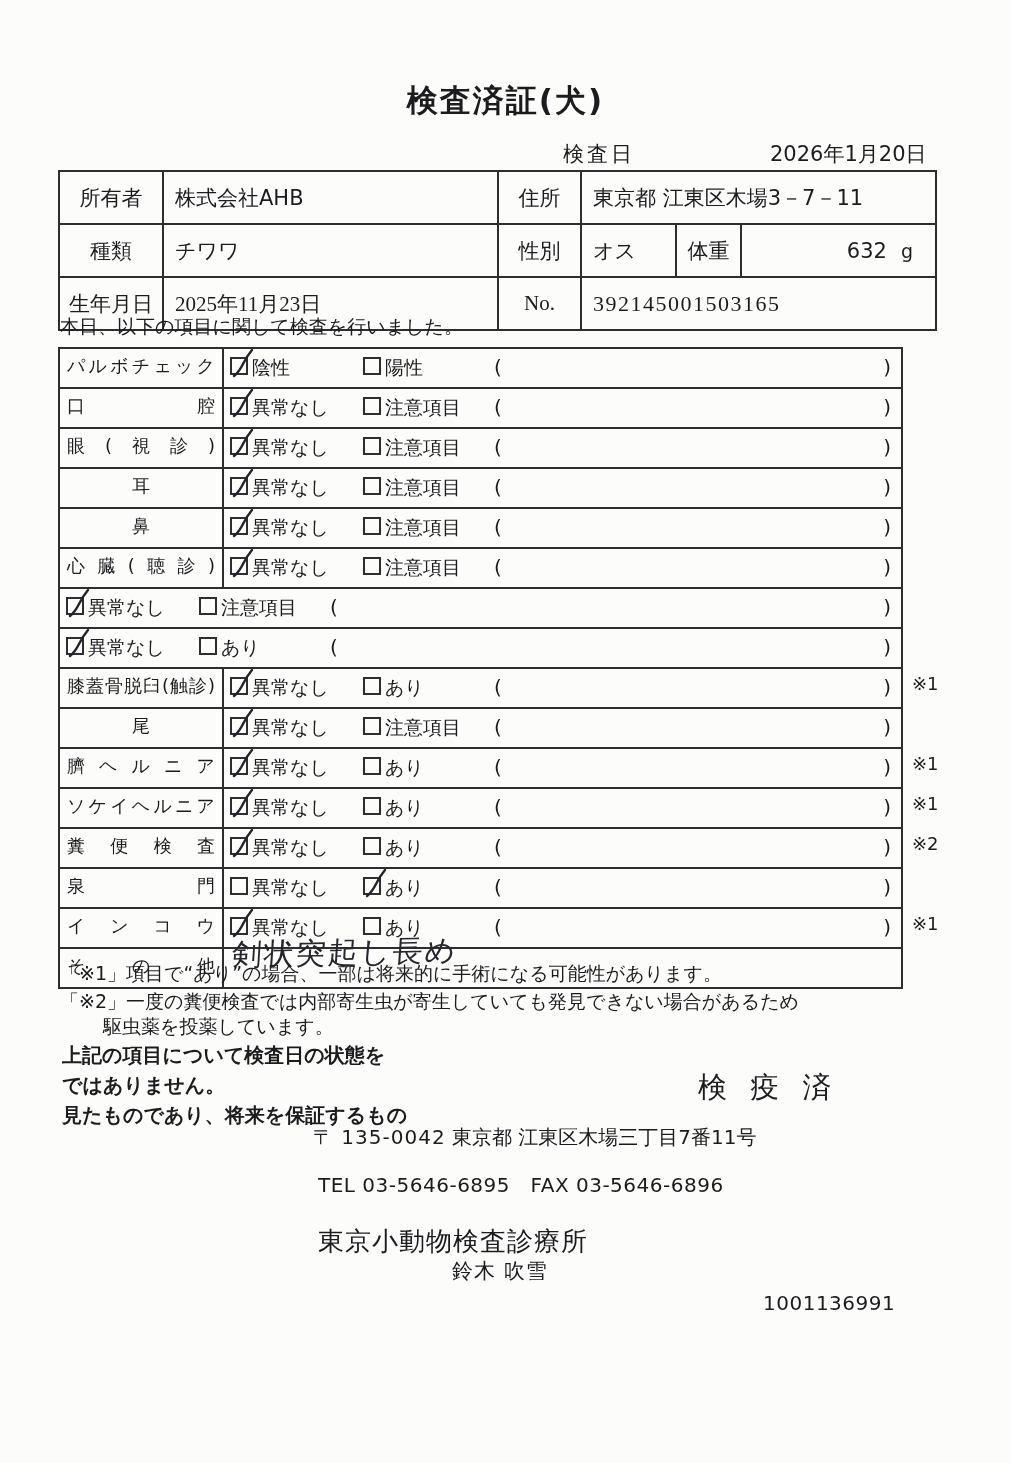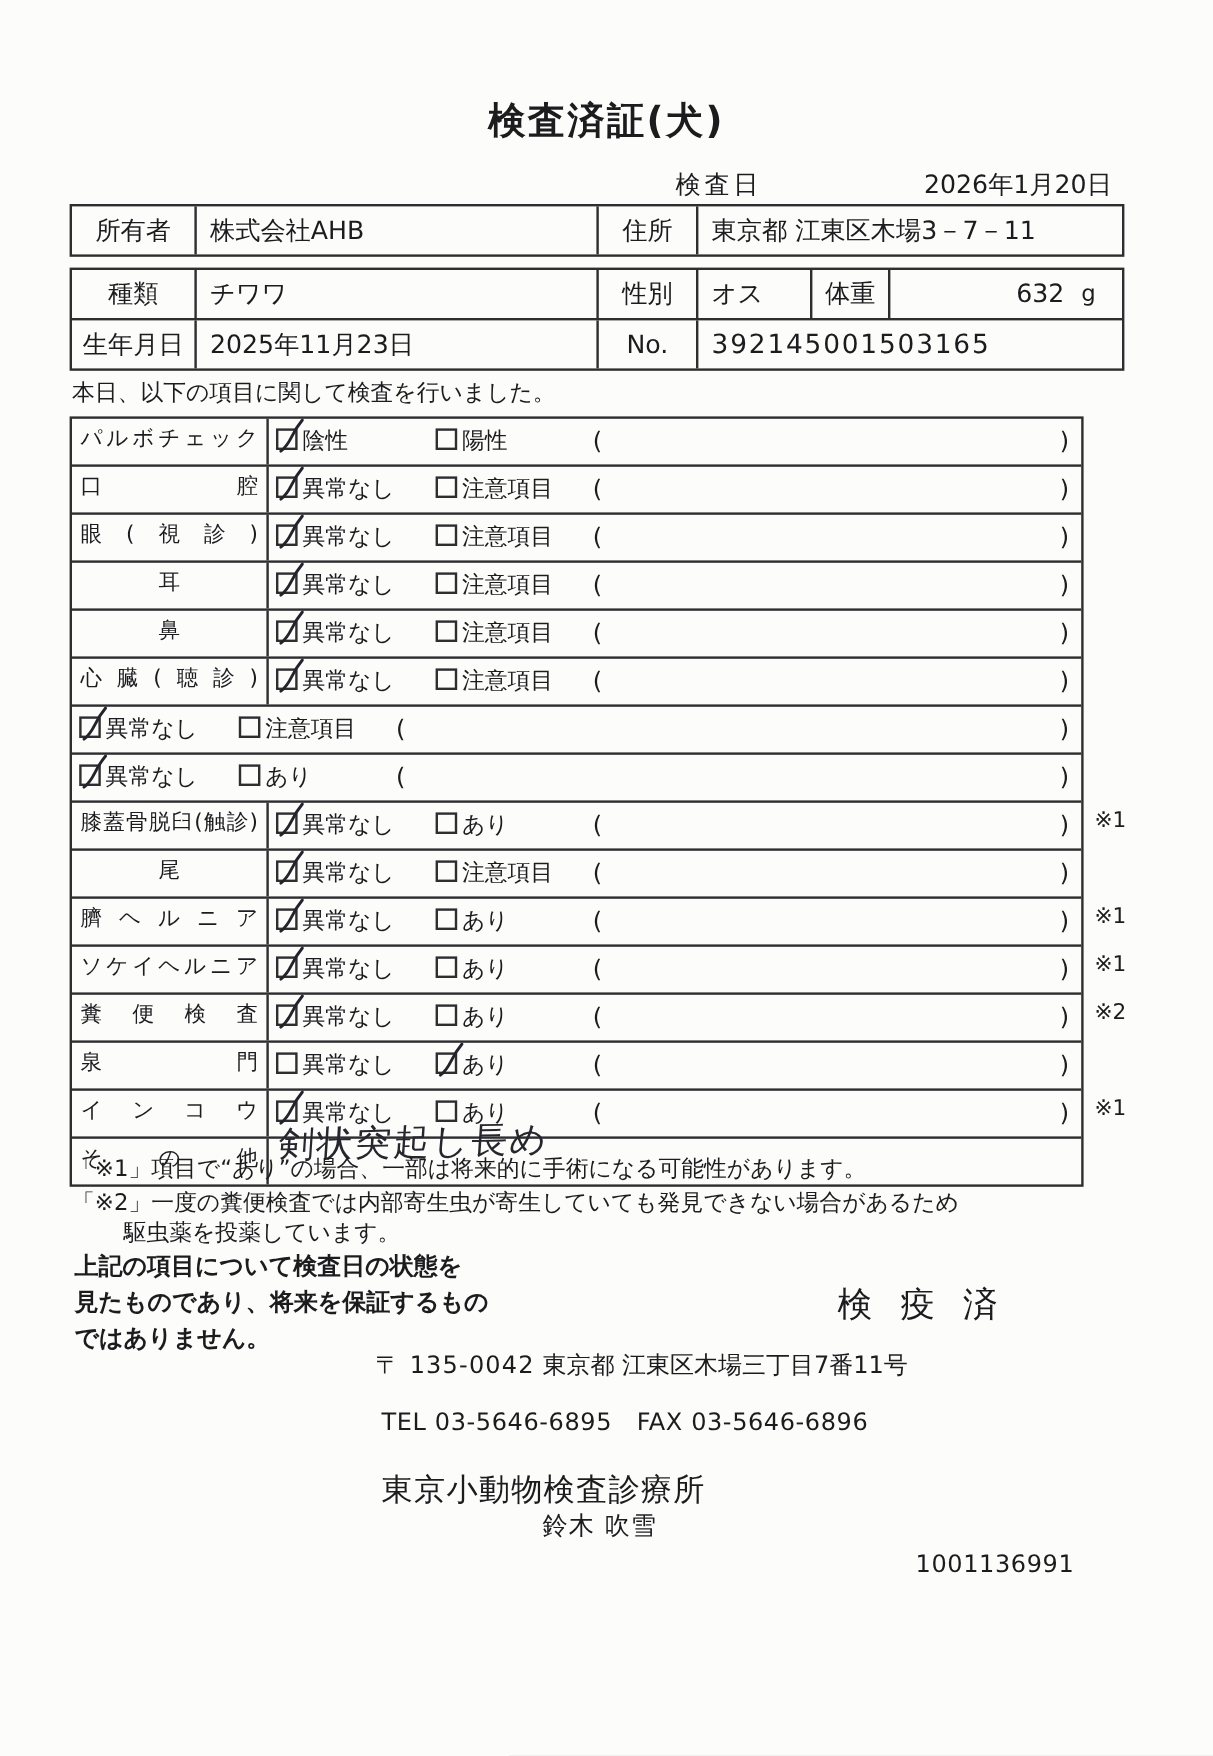--- a/index.html
+++ b/index.html
@@ -10,22 +10,22 @@
   }
   .abs { position:absolute; white-space:nowrap; }
 
   
   .title { top:80px; left:0; width:100%; text-align:center; font-size:31px; font-weight:bold; letter-spacing:2px; }
   .exam-date-label { left:563px; top:140px; font-size:21px; letter-spacing:3px; }
   .exam-date-value { left:770px; top:140px; width:162px; font-size:21px; }
 
   
   .info-table { position:absolute; left:58px; width:879px; border:2px solid #2e2e30; box-sizing:border-box; }
-  .it-row { display:grid; height:40px; }
-  .it-row + .it-row { border-top:2px solid #2e2e30; }
+  .it-row { display:grid; height:51px; }
+  .it-row + .it-row { border-top:2px solid #2e2e30;font-family:Liberation Serif, serif; }
   .it-cell { border-right:2px solid #2e2e30; box-sizing:border-box; display:flex; align-items:center; overflow:hidden; }
   .it-cell:last-child { border-right:none; }
   .it-cell.lab { justify-content:center; font-size:21px; }
   .it-cell.val { padding-left:11px; font-size:21px; }
   .it-cell.num { font-size:22px; letter-spacing:1.5px; }
   .it-cell.wt  { justify-content:flex-end; padding-right:22px; }
   .wt-unit { margin-left:14px; font-size:19px; }
   .t-owner { top:170px; }
   .t-owner .it-row { grid-template-columns:104px 335px 83px 1fr; }
   .t-pet { top:223px; }
@@ -343,22 +343,22 @@
         </div>
       </div>
     </div>
 
   <div class="abs fn1">「※1」項目で“あり”の場合、一部は将来的に手術になる可能性があります。</div>
   <div class="abs fn2a">「※2」一度の糞便検査では内部寄生虫が寄生していても発見できない場合があるため</div>
   <div class="abs fn2b">駆虫薬を投薬しています。</div>
 
   <div class="abs disclaimer">
     <div>上記の項目について検査日の状態を</div>
+    <div>ではありません。</div>
     <div>見たものであり、将来を保証するもの</div>
-    <div>ではありません。</div>
   </div>
 
   <div class="abs stamp">検 疫 済</div>
   <div class="abs postal">〒 135-0042</div>
   <div class="abs addr">東京都 江東区木場三丁目7番11号</div>
   <div class="abs telfax">TEL 03-5646-6895　FAX 03-5646-6896</div>
   <div class="abs clinic-name">東京小動物検査診療所</div>
   <div class="abs vet-name">鈴木 吹雪</div>
   <div class="abs serial">1001136991</div>
 

